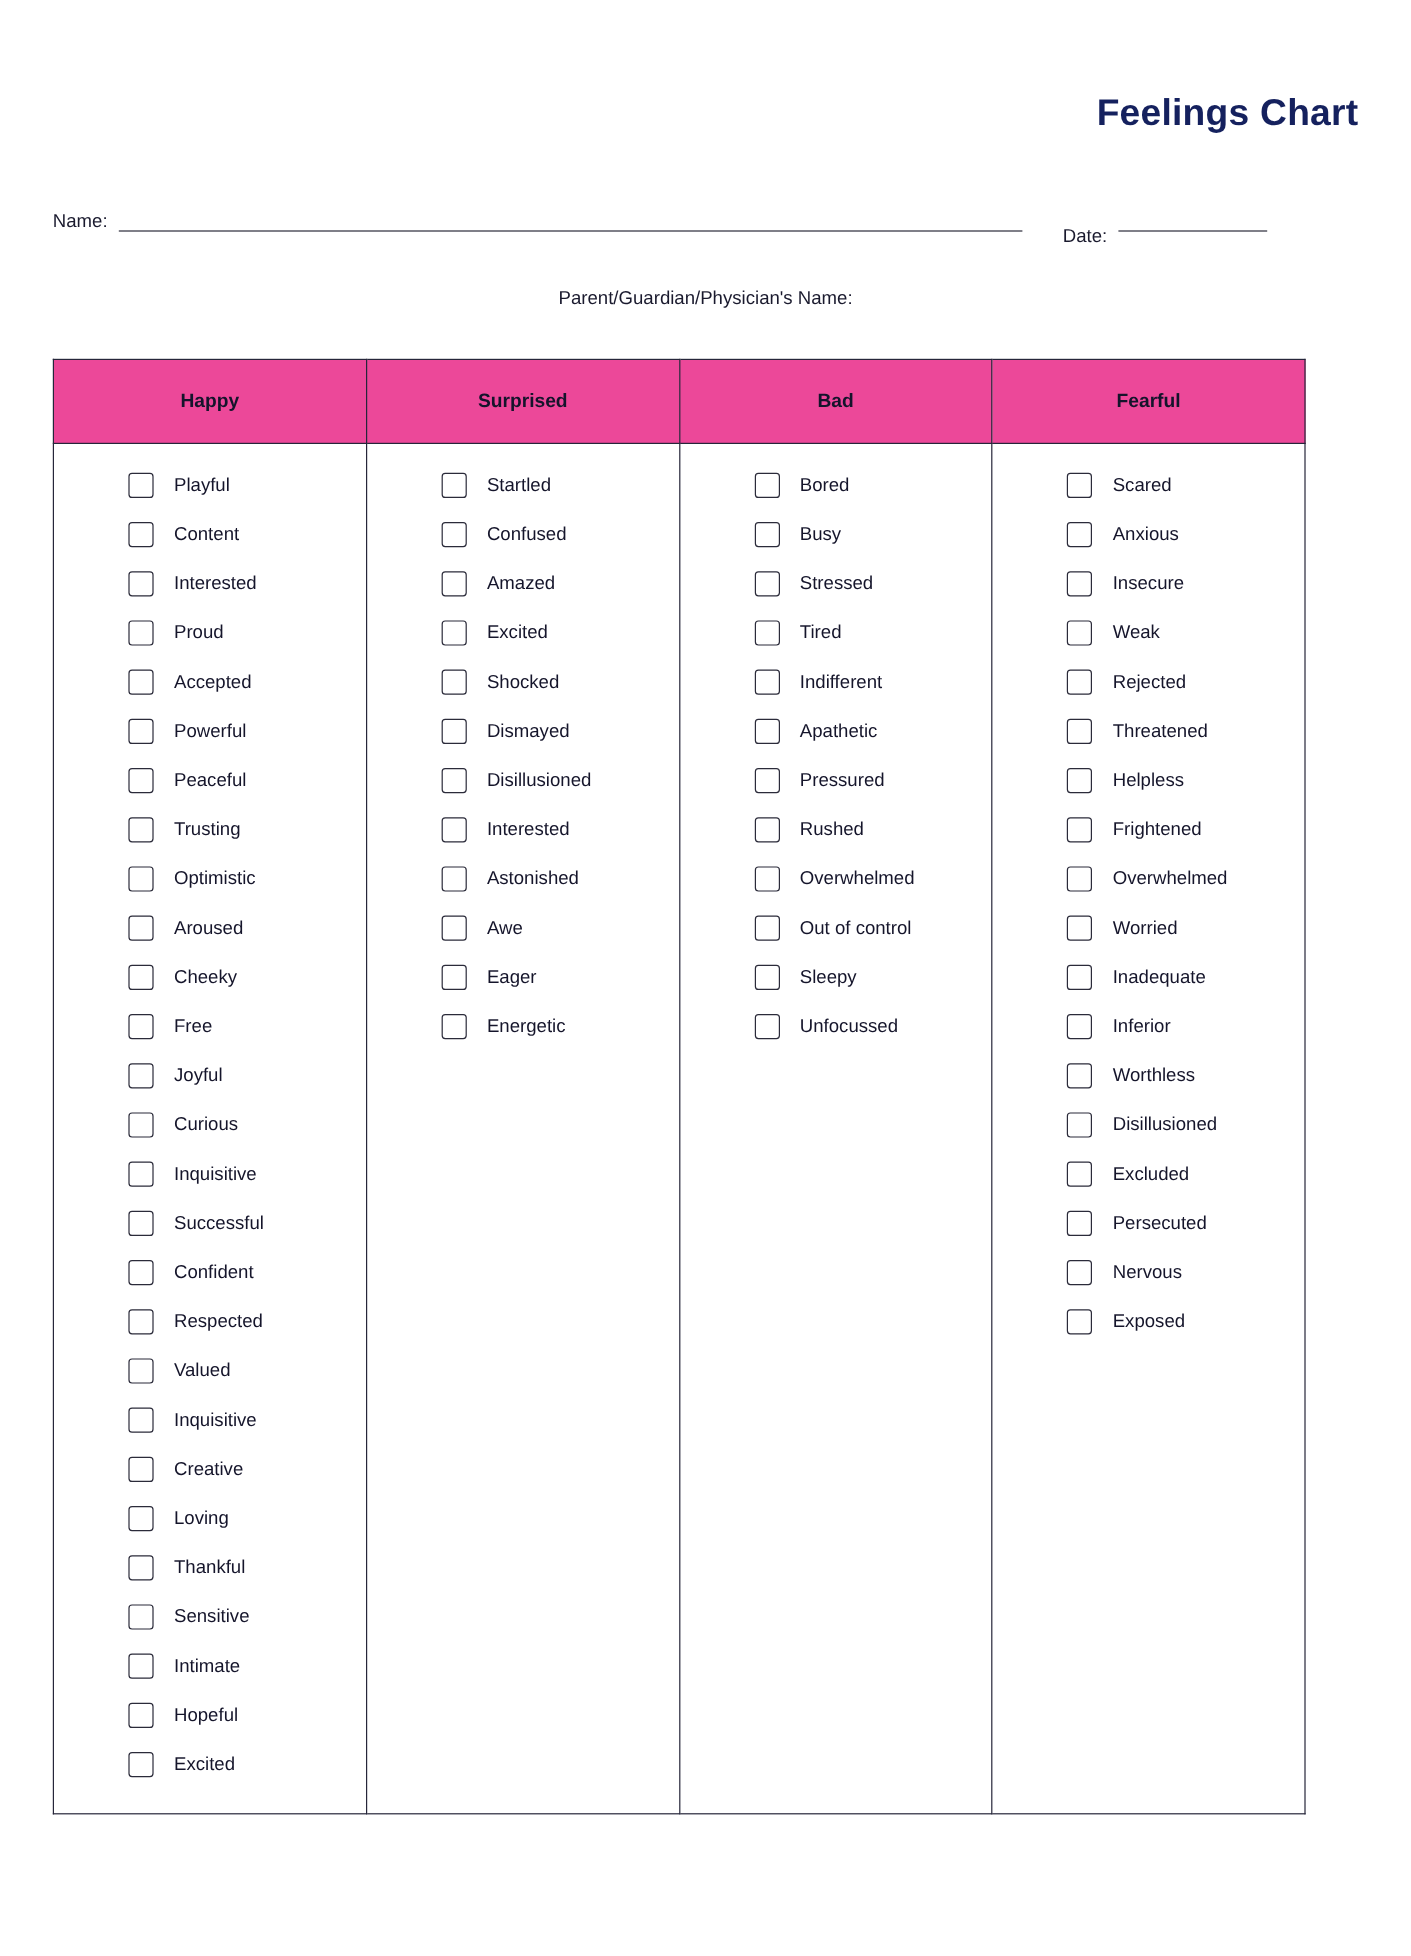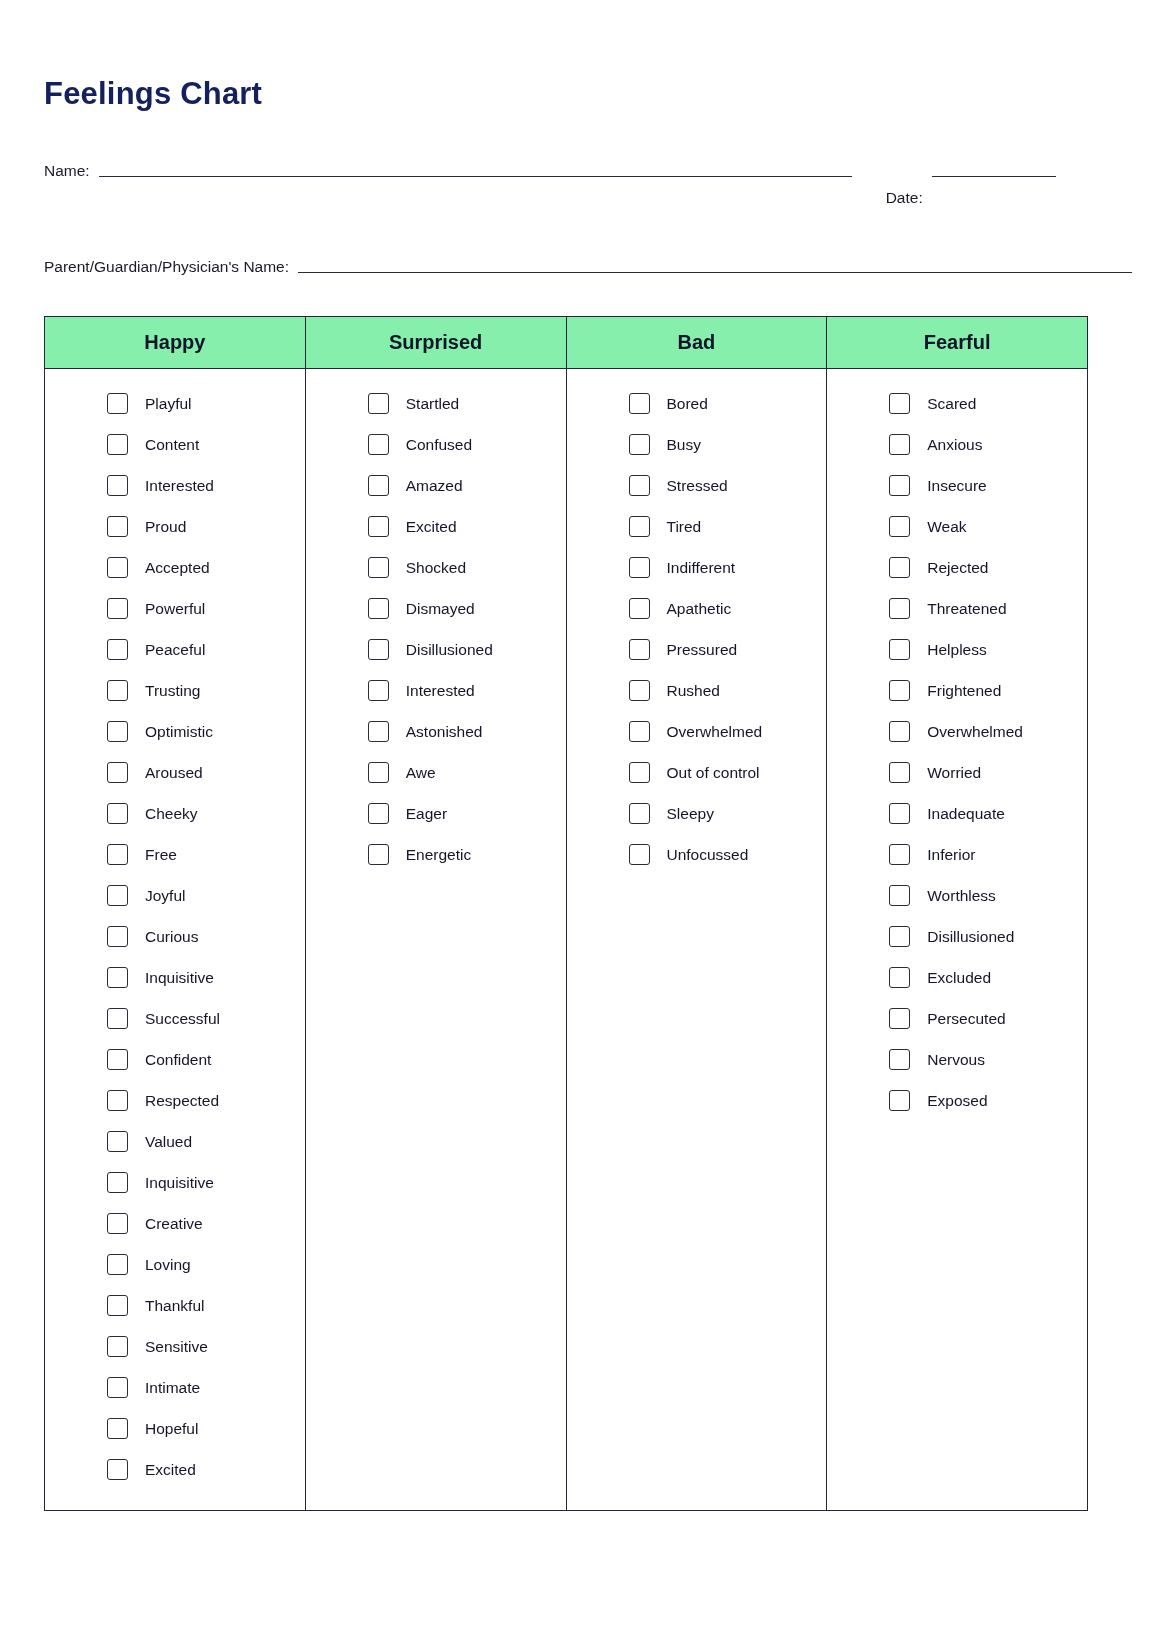--- a/index.html
+++ b/index.html
@@ -16,38 +16,39 @@
     position: relative;
     overflow: hidden;
   }
   .page {
     width: 1176px;
     height: 1630px;
     padding: 0 44px;
     position: relative;
   }
   .title {
-    text-align: left;
+    text-align: right;
     font-size: 31px;
     font-weight: bold;
     color: #15215e;
     margin-top: 76px;
     letter-spacing: 0.2px;
   }
   .fields {
     margin-top: 50px;
   }
   .field-row {
     display: flex;
-    align-items: flex-start;
+    align-items: center;
     font-size: 15.5px;
     color: #1a1a2e;
   }
   .field-row + .field-row {
-    margin-top: 49px;
+    margin-top: 31px;
+    flex-direction: column;
   }
   .field-label {
     white-space: nowrap;
     padding-bottom: 2px;
   }
   .field-line {
     flex: 1;
     border-bottom: 1.4px solid #2b2b3a;
     height: 15px;
     margin-left: 9px;
@@ -56,24 +57,24 @@
   .field-line.date { flex: 0 0 124px; }
   .spacer-date { margin-left: 34px; margin-top: 27px; }
 
   table.chart {
     width: 1044px;
     margin-top: 38px;
     border-collapse: collapse;
     table-layout: fixed;
   }
   table.chart th {
-    background: #86efac;
+    background: #ec4899;
     border: 1.4px solid #26263a;
-    height: 52px;
-    font-size: 20px;
+    height: 70px;
+    font-size: 16px;
     font-weight: bold;
     color: #14142b;
   }
   table.chart td {
     border-left: 1.4px solid #26263a;
     border-right: 1.4px solid #26263a;
     border-bottom: 1.4px solid #26263a;
     vertical-align: top;
     padding: 14px 0 20px 0;
     height: 1090px;

